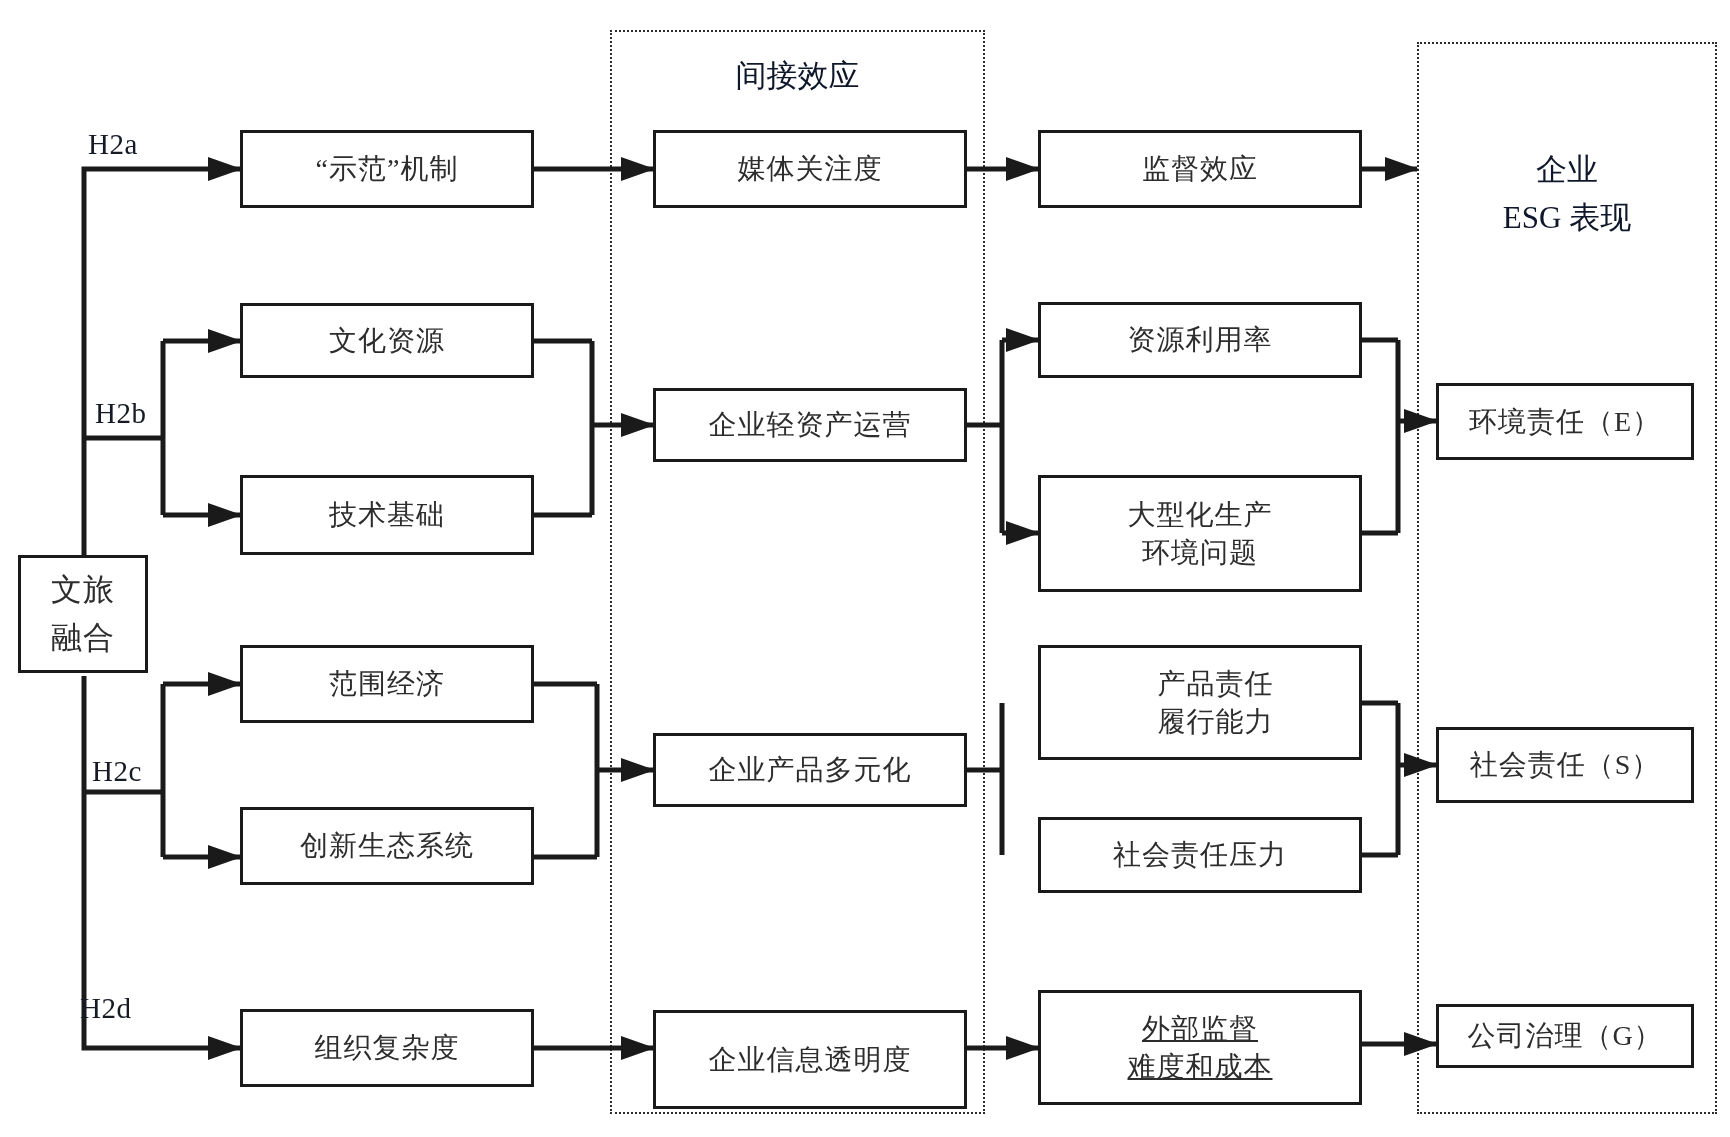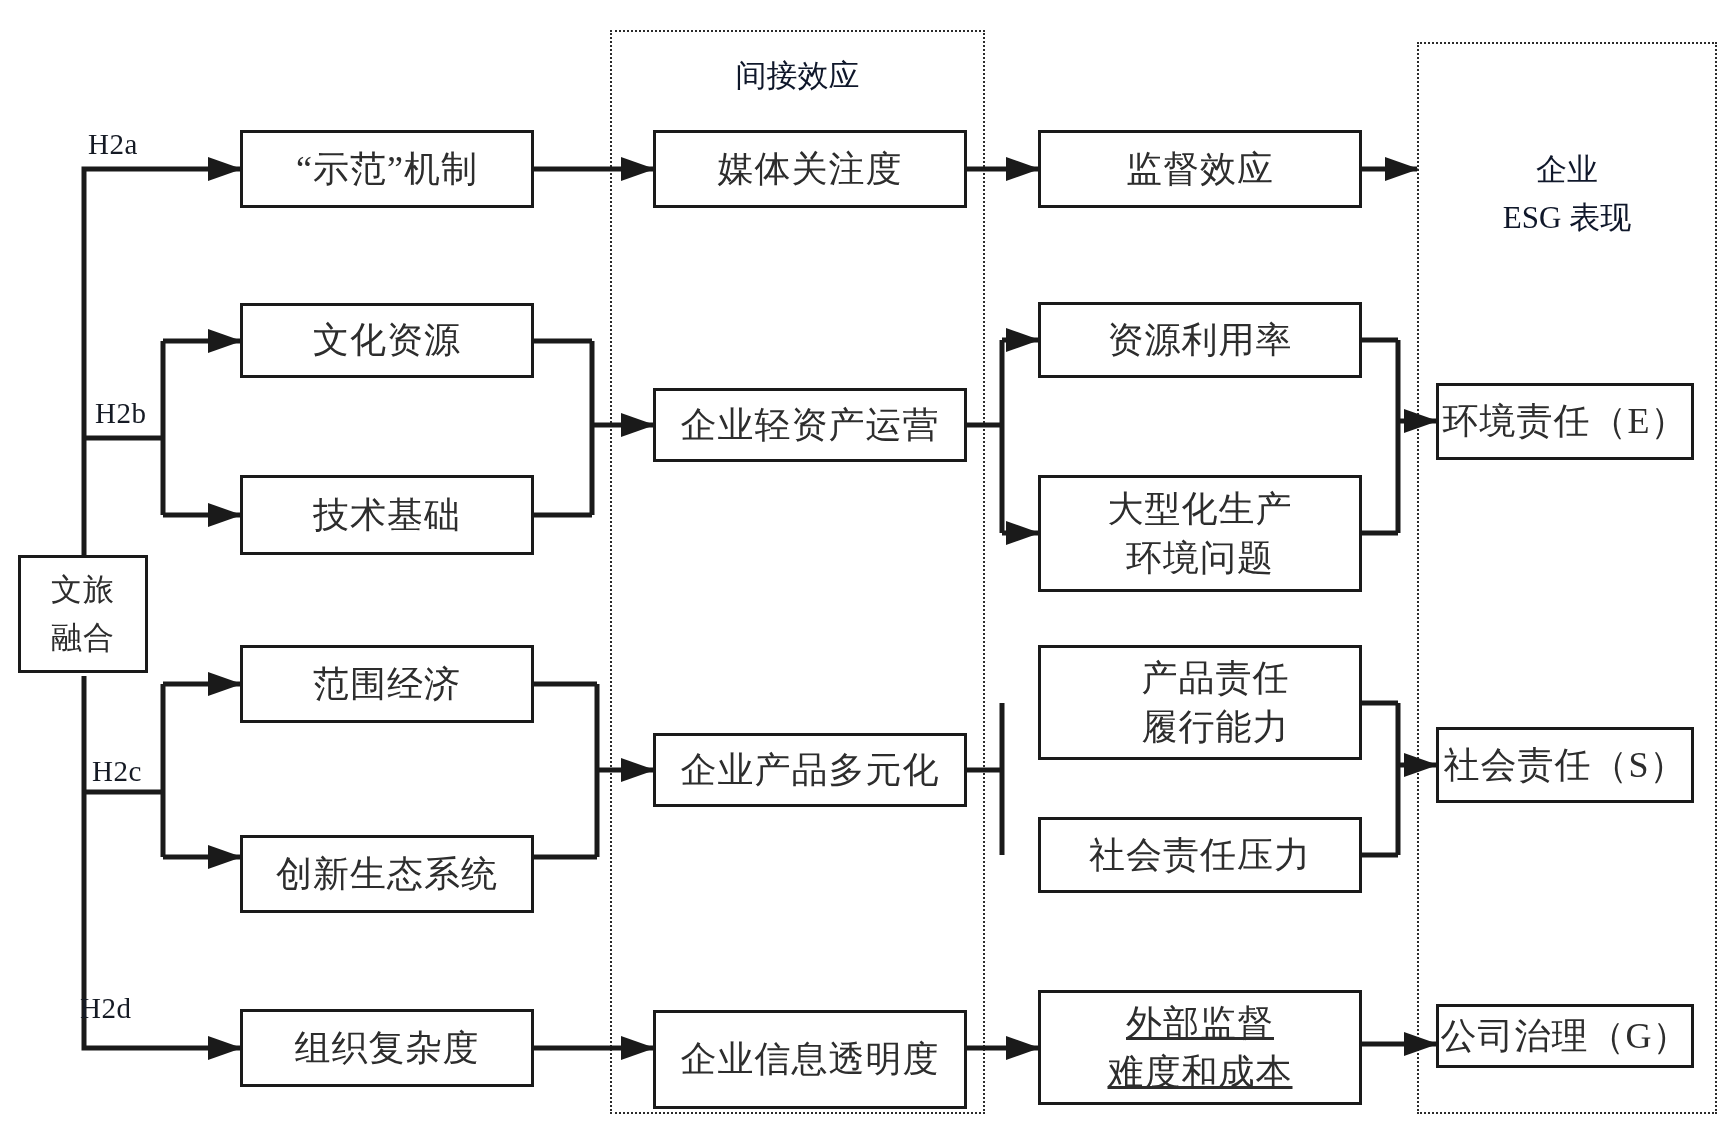--- a/index.html
+++ b/index.html
@@ -3,21 +3,21 @@
 <meta charset="utf-8">
 <style>
   html,body { margin:0; padding:0; background:#ffffff; }
   .stage {
     position:relative; width:1730px; height:1137px; background:#ffffff; overflow:hidden;
     font-family:"Liberation Serif","DejaVu Serif",serif; color:#2d2d2d;
   }
   .box {
     position:absolute; box-sizing:border-box; background:#ffffff;
     border:3px solid #1a1a1a; display:flex; align-items:center; justify-content:center;
-    text-align:center; font-size:36px; line-height:1.35; white-space:pre-line;
+    text-align:center; font-size:28px; line-height:1.35; white-space:pre-line;
     letter-spacing:1px; z-index:3;
   }
   .frame {
     position:absolute; box-sizing:border-box; border:2px dotted #2b2b2b;
     background:transparent; z-index:1;
   }
   .frame-title {
     position:absolute; text-align:center; font-size:31px; line-height:1.55;
     white-space:pre-line; z-index:3; color:#0f172a;
   }
@@ -77,21 +77,21 @@
   <span class="hyp" style="left:92px; top:755px;">H2c</span>
   <span class="hyp" style="left:80px; top:992px;">H2d</span>
 
   <div class="box src" style="left:18px; top:555px; width:130px; height:118px;">文旅
 融合</div>
 
   <div class="box" style="left:240px; top:130px; width:294px; height:78px;">“示范”机制</div>
   <div class="box" style="left:240px; top:303px; width:294px; height:75px;">文化资源</div>
   <div class="box" style="left:240px; top:475px; width:294px; height:80px;">技术基础</div>
   <div class="box" style="left:240px; top:645px; width:294px; height:78px;">范围经济</div>
-  <div class="box" style="left:240px; top:835px; width:294px; height:78px;">创新生态系统</div>
+  <div class="box" style="left:240px; top:807px; width:294px; height:78px;">创新生态系统</div>
   <div class="box" style="left:240px; top:1009px; width:294px; height:78px;">组织复杂度</div>
 
   <div class="frame-title" style="left:610px; top:52px; width:375px;">间接效应</div>
   <div class="box" style="left:653px; top:130px; width:314px; height:78px;">媒体关注度</div>
   <div class="box" style="left:653px; top:388px; width:314px; height:74px;">企业轻资产运营</div>
   <div class="box" style="left:653px; top:733px; width:314px; height:74px;">企业产品多元化</div>
   <div class="box" style="left:653px; top:1010px; width:314px; height:99px;">企业信息透明度</div>
 
   <div class="box" style="left:1038px; top:130px; width:324px; height:78px;">监督效应</div>
   <div class="box" style="left:1038px; top:302px; width:324px; height:76px;">资源利用率</div>

